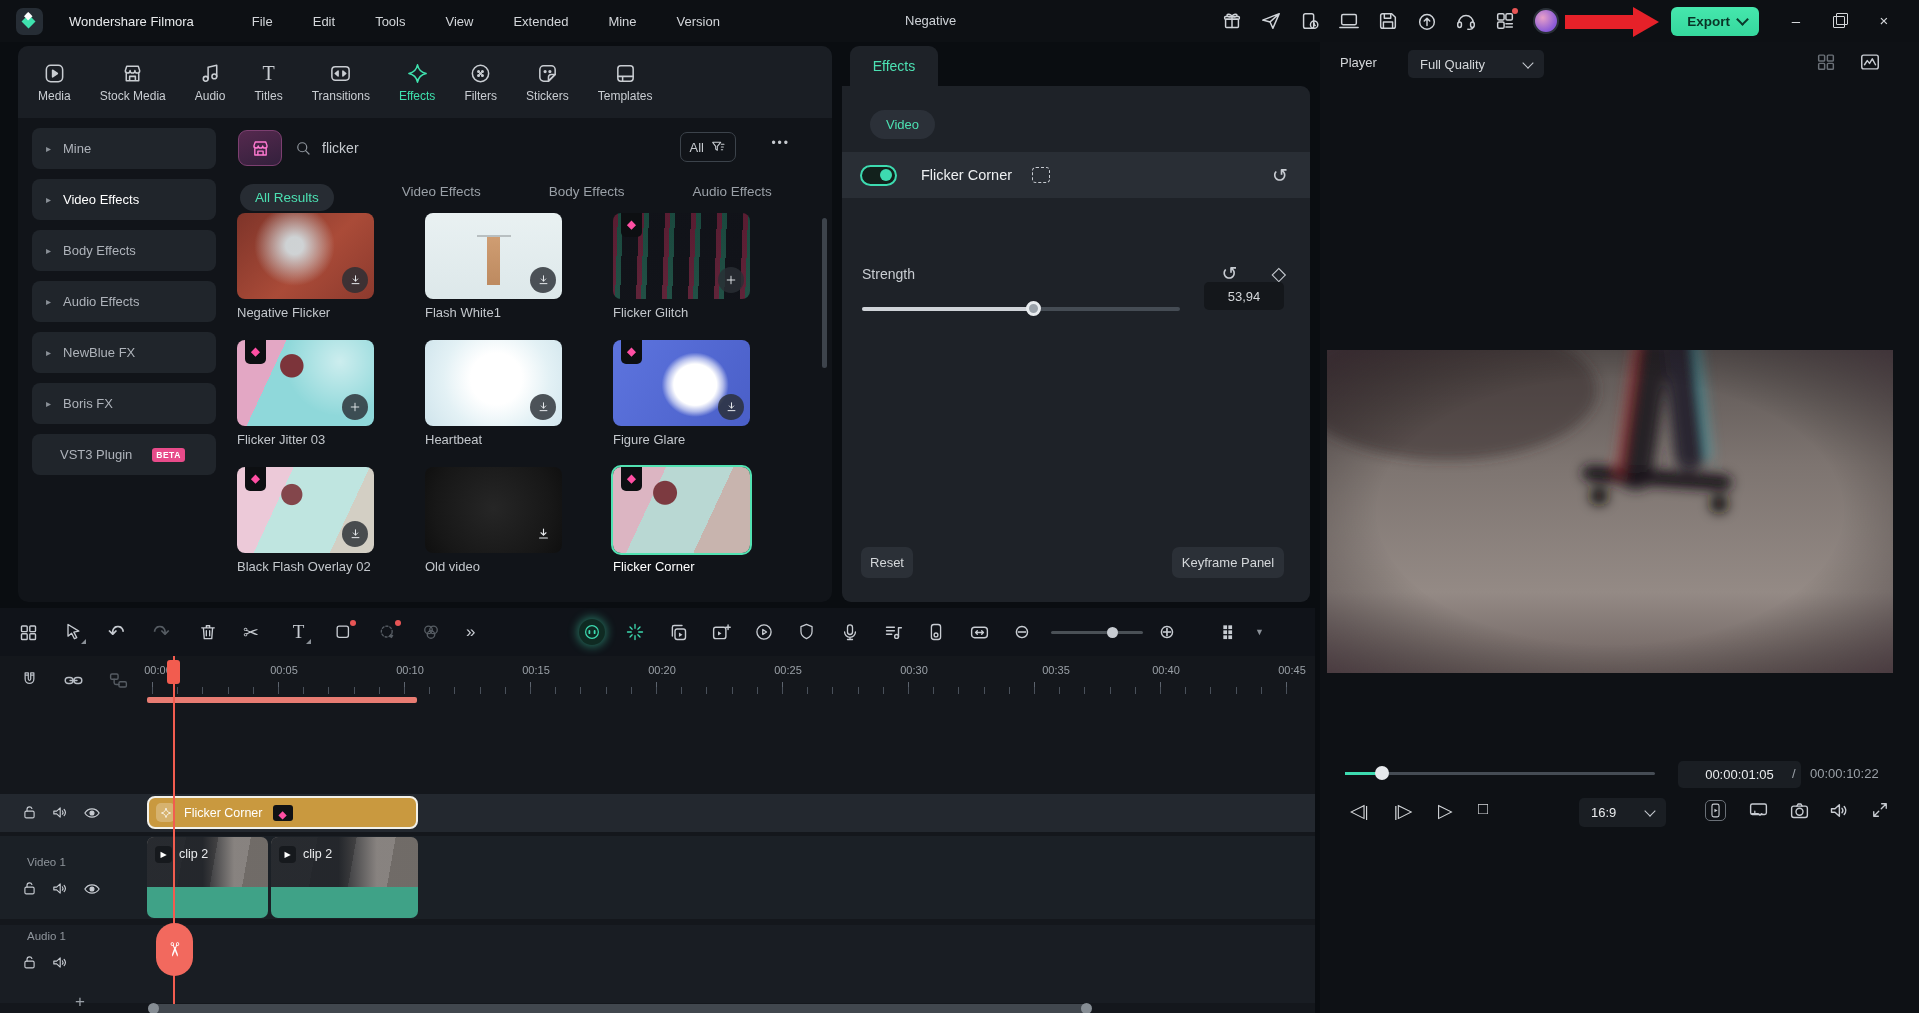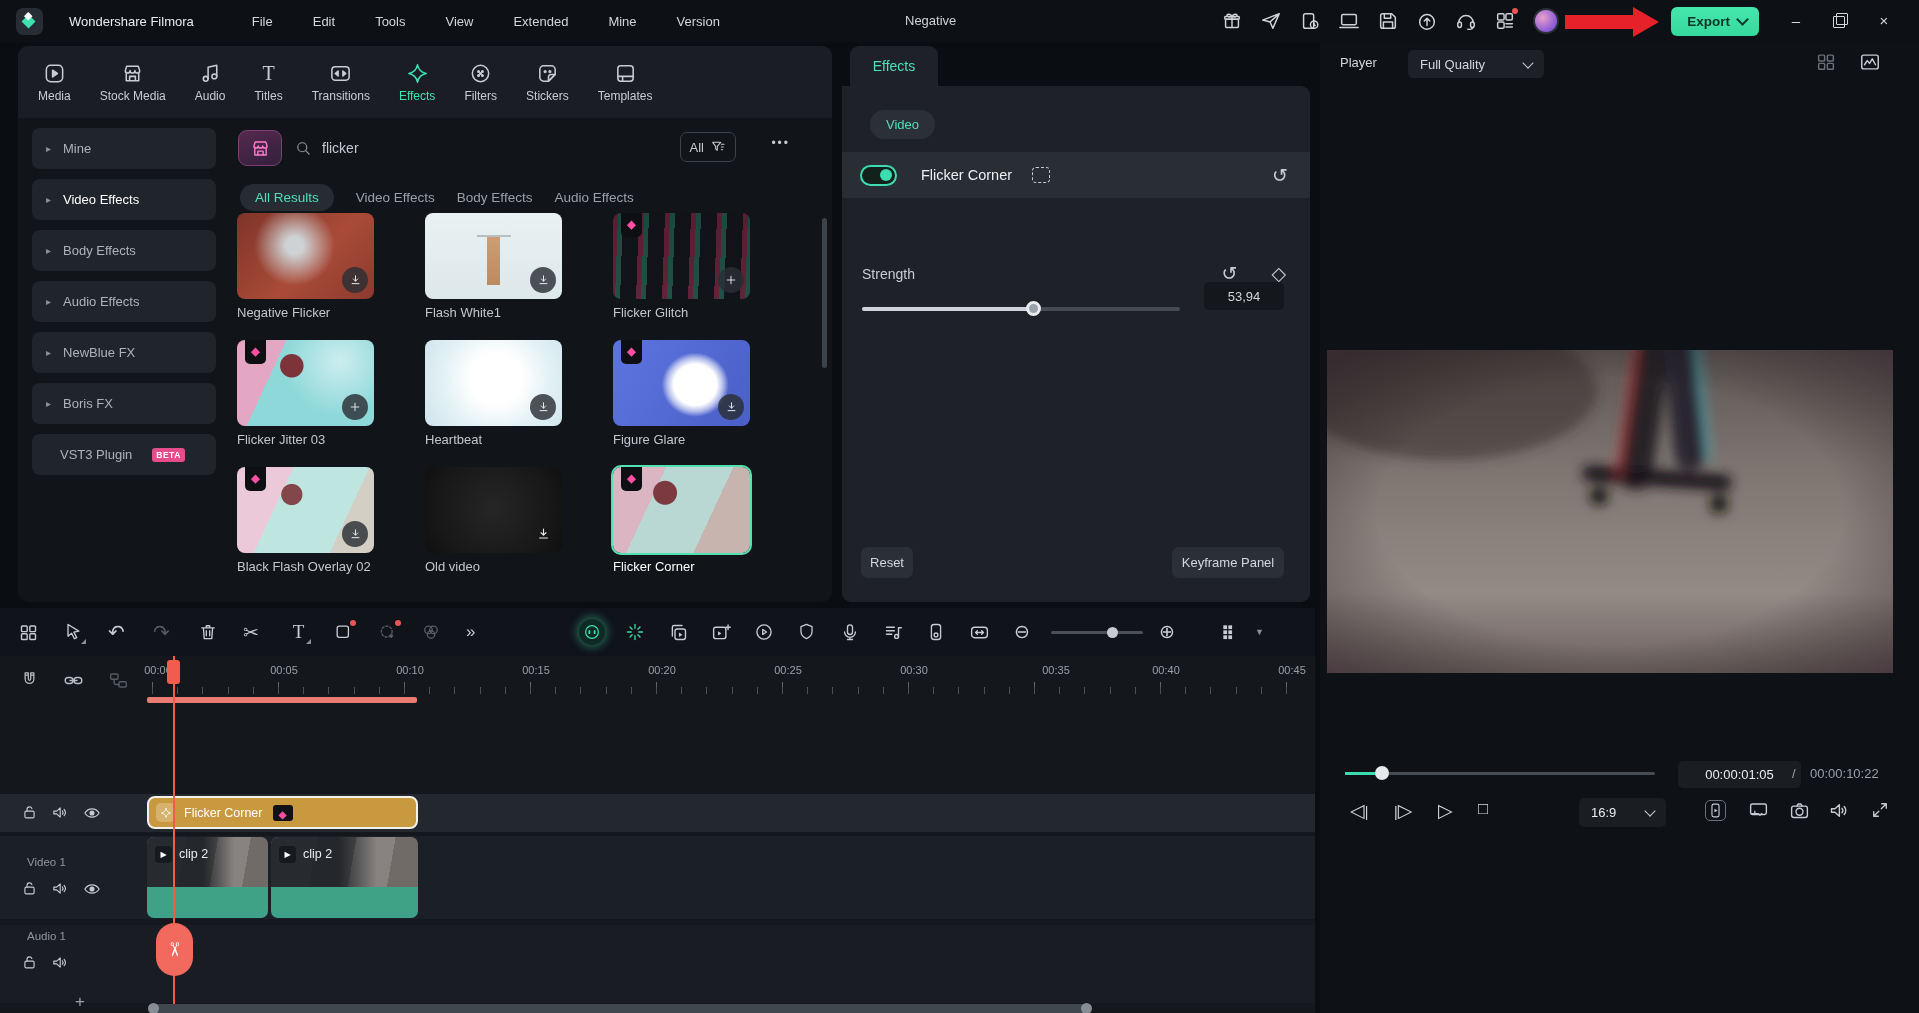--- a/index.html
+++ b/index.html
@@ -38,21 +38,21 @@
 .sb-item{margin:10px 12px 0 14px;height:41px;border-radius:8px;background:#20252b;display:flex;align-items:center;padding-left:14px;gap:12px;font-size:13px;color:#aeb3ba}
 .sb-item .tri{font-size:10px;color:#8a9097}
 .sb-item.active{color:#fff}
 .beta{margin-left:8px;background:#e84b8a;color:#fff;font-size:8.5px;font-weight:bold;border-radius:3px;padding:2px 4px;letter-spacing:.5px}
 .fx-content{position:absolute;left:210px;top:72px;right:0;bottom:0}
 .store-btn{position:absolute;left:10px;top:12px;width:44px;height:36px;border-radius:9px;background:linear-gradient(160deg,#55294e,#33203c);border:1px solid #7c3f70;display:flex;align-items:center;justify-content:center;color:#ff7ad1}
 .search-box{position:absolute;left:66px;top:14px;width:420px;height:32px;display:flex;align-items:center;gap:10px;color:#8f959c}
 .search-box input{background:transparent;border:none;outline:none;color:#c6cacf;font-size:14px;font-family:"Liberation Sans",sans-serif;width:320px}
 .all-filter{position:absolute;right:96px;top:14px;height:30px;border:1px solid #3c434b;border-radius:7px;display:flex;align-items:center;gap:6px;padding:0 9px;font-size:13px;color:#c6cacf}
 .more-dots{position:absolute;right:42px;top:18px;color:#c6cacf;font-size:12px;letter-spacing:2px}
-.fx-tabs{position:absolute;left:12px;top:66px;display:flex;gap:22px;align-items:center;font-size:13.5px;color:#9aa0a7}
+.fx-tabs{position:absolute;left:12px;top:66px;display:flex;gap:68px;font-size:13.5px;color:#9aa0a7}
 .fx-tab.active{background:#272c33;color:#4ce0b2;border-radius:15px;padding:6px 15px}
 .card{position:absolute;width:137px}
 .thumb{width:137px;height:86px;border-radius:8px;position:relative;overflow:hidden}
 .thumb.selected{outline:2px solid #52e2b2;outline-offset:0}
 .card-label{margin-top:6px;font-size:13px;color:#c3c7cc;white-space:nowrap}
 .pro-tag{position:absolute;left:8px;top:0;width:21px;height:24px;background:#0d0f12;border-radius:0 0 5px 5px;text-align:center}
 .pro-tag b{color:#ff4fa3;font-size:11px;line-height:22px}
 .dl-badge,.add-badge{position:absolute;right:6px;bottom:6px;width:26px;height:26px;border-radius:50%;background:rgba(42,46,52,.82);color:#e6e9ec;display:flex;align-items:center;justify-content:center}
 .t-negative{background:radial-gradient(circle at 42% 38%,rgba(215,235,240,.85) 0 9%,rgba(215,235,240,0) 42%),linear-gradient(135deg,#7e3429,#aa4b38 55%,#8c3a2e)}
 .t-flash{background:linear-gradient(#b8bfc1 0 2px,transparent 2px) 50% 26%/34px 2px no-repeat,linear-gradient(#cf9d72,#bd8a60) 50% 64%/13px 48px no-repeat,linear-gradient(#e9f1f2,#dde8ea)}

